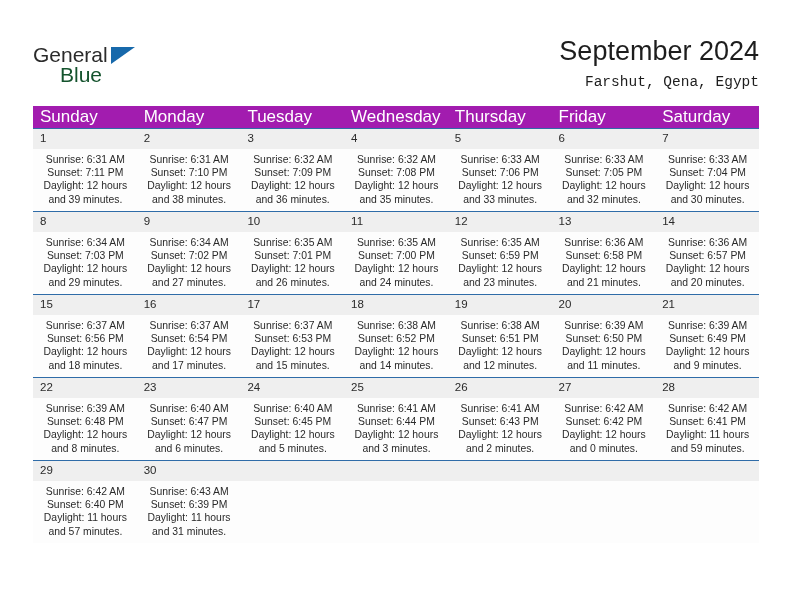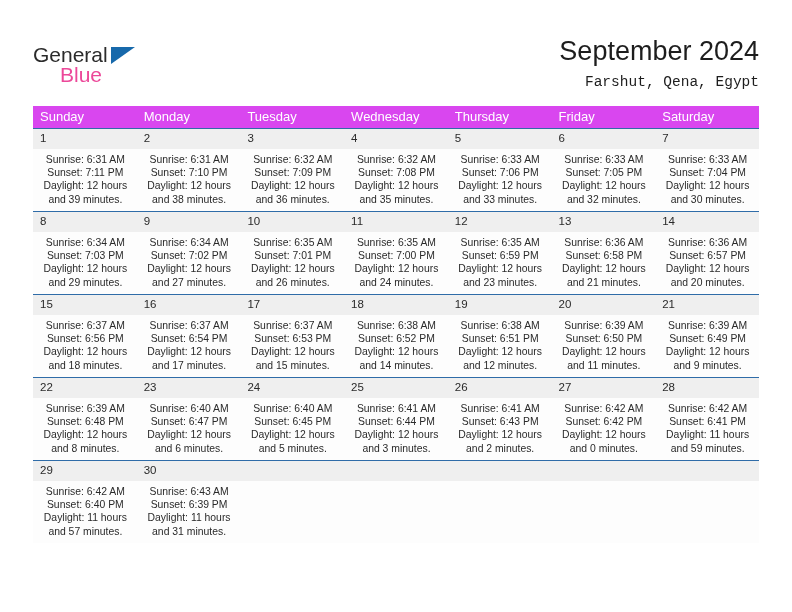--- a/index.html
+++ b/index.html
@@ -40,21 +40,21 @@
   .brand-general {
     font-size: 21px;
     color: #2b2b2b;
     letter-spacing: 0px;
     line-height: 22px;
     display: block;
     font-weight: 400;
   }
   .brand-blue {
     font-size: 21px;
-    color: #ec4899;
+    color: #14532d;
     line-height: 22px;
     display: block;
     margin-left: 27px;
     margin-top: -2px;
     font-weight: 400;
   }
   .brand-triangle {
     position: absolute;
     left: 78px;
     top: 7px;
@@ -89,23 +89,23 @@
   
   .calendar {
     position: absolute;
     left: 33px;
     top: 106px;
     width: 726px;
     border-collapse: collapse;
     table-layout: fixed;
   }
   .calendar th {
-    background: #d946ef;
+    background: #a21caf;
     color: #ffffff;
-    font-size: 13px;
+    font-size: 17px;
     font-weight: normal;
     text-align: left;
     padding: 4px 0 5px 7px;
     border: none;
     line-height: 13px;
   }
   .calendar td {
     vertical-align: top;
     padding: 0;
     border: none;

